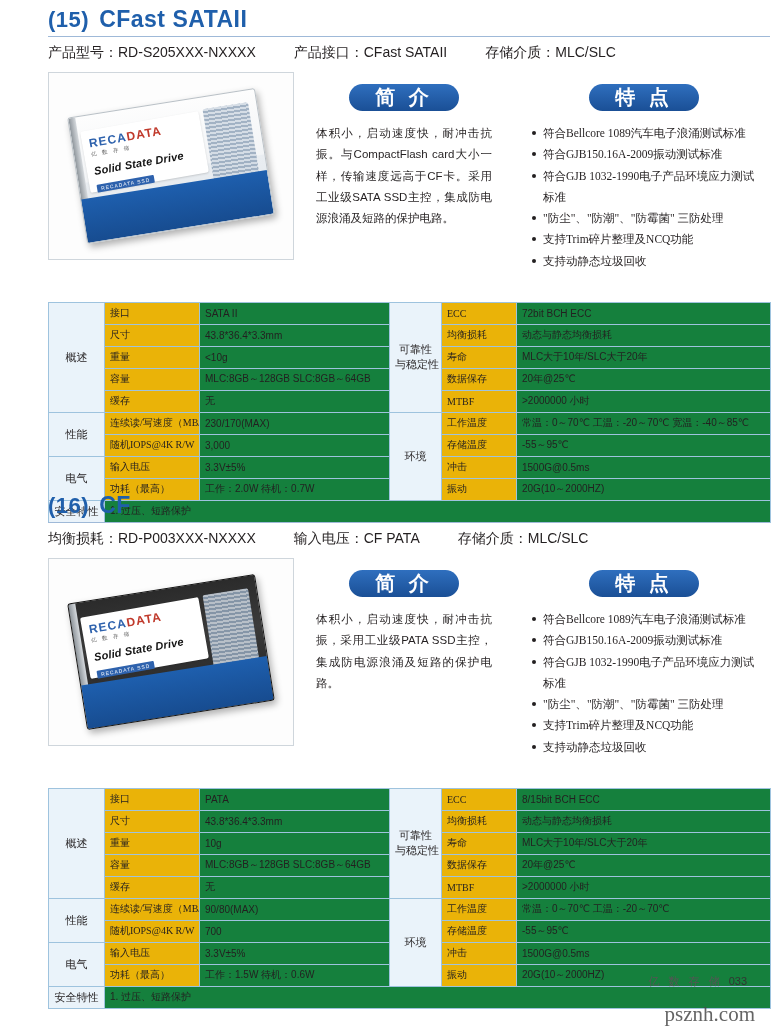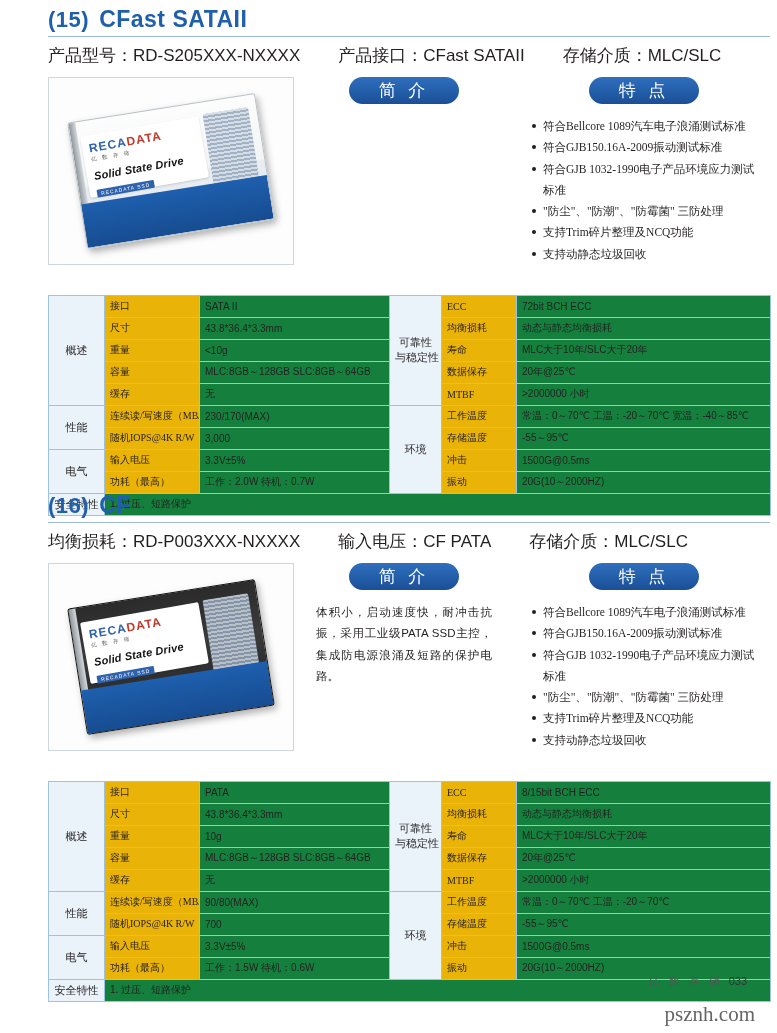--- a/index.html
+++ b/index.html
@@ -21,21 +21,21 @@
     letter-spacing:.5px;
   }
   .sec-title .num{font-size:22px;}
   .sec-title .name{font-size:23px;}
   .title-rule{
     border-bottom:1px solid #9fb9d8;
     margin-top:3px;
   }
   .meta{
     display:flex;gap:38px;
-    font-size:17px;color:#231f20;
+    font-size:14px;color:#231f20;
     margin-top:7px;
   }
   .meta span{white-space:nowrap;}
 
   
   .content{display:flex;margin-top:10px;}
   .photo{
     width:244px;height:186px;
     border:1px solid #cfd6dc;
     background:#fdfdfd;
@@ -89,23 +89,23 @@
     position:absolute;left:0;top:0;width:7px;height:100%;
     background:linear-gradient(90deg,#8e959b,#d6dade);
   }
 
   
   .col-intro{width:176px;margin-left:22px;}
   .col-feat{flex:1;margin-left:26px;}
   .pill{
     width:110px;height:27px;border-radius:14px;
     background:linear-gradient(180deg,#2f6fbe 0%,#1a4f96 100%);
-    color:#fff;font-size:17px;font-weight:normal;letter-spacing:4px;
+    color:#fff;font-size:20px;font-weight:bold;letter-spacing:4px;
     display:flex;align-items:center;justify-content:center;
-    margin:0 auto 12px auto;
+    margin:12px auto 12px auto;
   }
   .intro-text{
     font-size:11.5px;line-height:1.85;color:#231f20;text-align:justify;
   }
   .feat-list{list-style:none;margin:12px;padding:0;font-family:Liberation Serif, serif;}
   .feat-list li{
     font-size:11.5px;line-height:1.85;color:#231f20;
     padding-left:13px;position:relative;
   }
   .feat-list li:before{
@@ -187,20 +187,21 @@
               <div class="ssd-text">Solid State Drive</div>
               <div class="ssd-sub">RECADATA SSD</div>
             </div>
             <div class="card-blue"></div>
           </div>
         </div>
       </div>
 
       <div class="col-intro">
         <div class="pill">简 介</div>
+        <div class="intro-text">体积小，启动速度快，耐冲击抗振。与CompactFlash card大小一样，传输速度远高于CF卡。采用工业级SATA SSD主控，集成防电源浪涌及短路的保护电路。</div>
       </div>
 
       <div class="col-feat">
         <div class="pill">特 点</div>
         <ul class="feat-list">
           <li>符合Bellcore 1089汽车电子浪涌测试标准</li>
           <li>符合GJB150.16A-2009振动测试标准</li>
           <li>符合GJB 1032-1990电子产品环境应力测试标准</li>
           <li>"防尘"、"防潮"、"防霉菌" 三防处理</li>
           <li>支持Trim碎片整理及NCQ功能</li>

